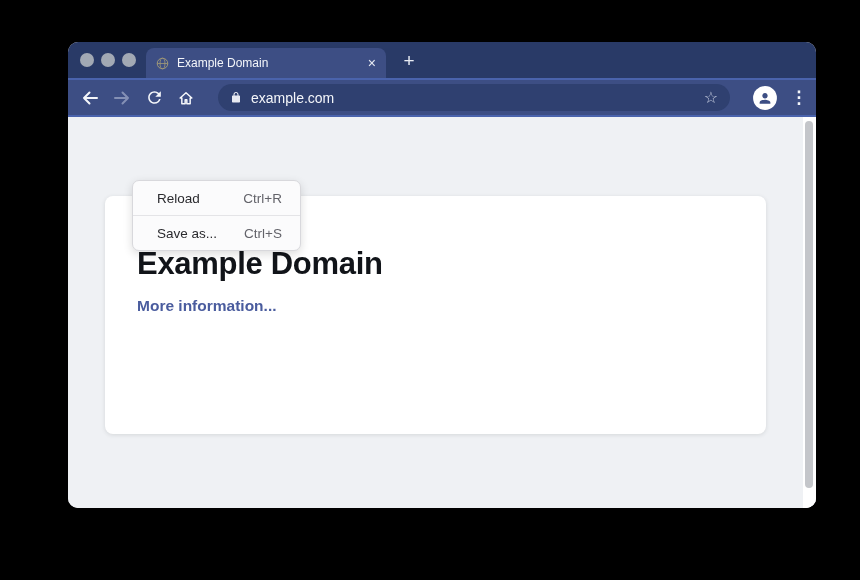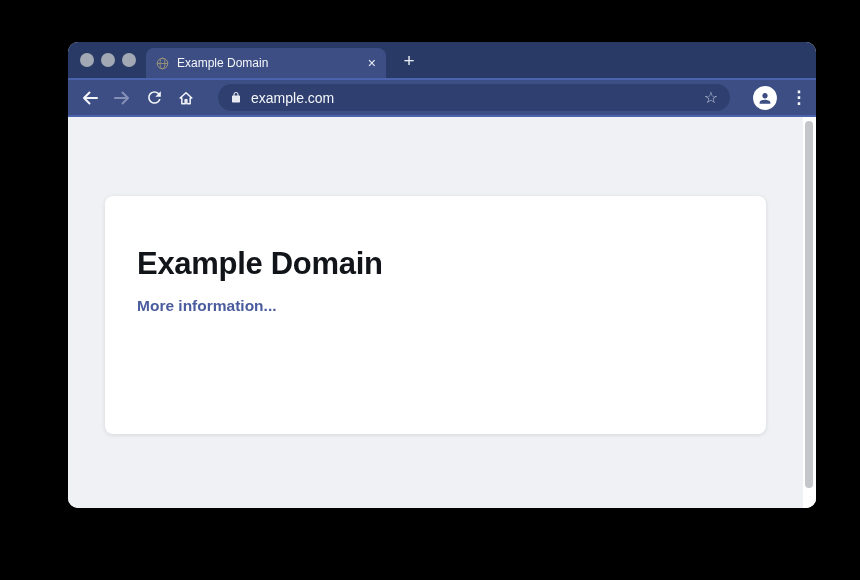--- a/index.html
+++ b/index.html
@@ -116,20 +116,31 @@
       <span class="kebab">⋮</span>
     </div>
 
     <div class="page">
 
       <div class="card">
         <h1>Example Domain</h1>
         <a href="#">More information...</a>
       </div>
 
+      <div class="menu">
+        <div class="menu-item">
+          <span class="mi-label">Reload</span>
+          <span class="mi-key">Ctrl+R</span>
+        </div>
+        <div class="menu-divider"></div>
+        <div class="menu-item">
+          <span class="mi-label">Save as...</span>
+          <span class="mi-key">Ctrl+S</span>
+        </div>
+      </div>
 
       <div class="scrollbar">
         <div class="thumb"></div>
       </div>
 
     </div>
   </div>
 </div>
 
 </body></html>

